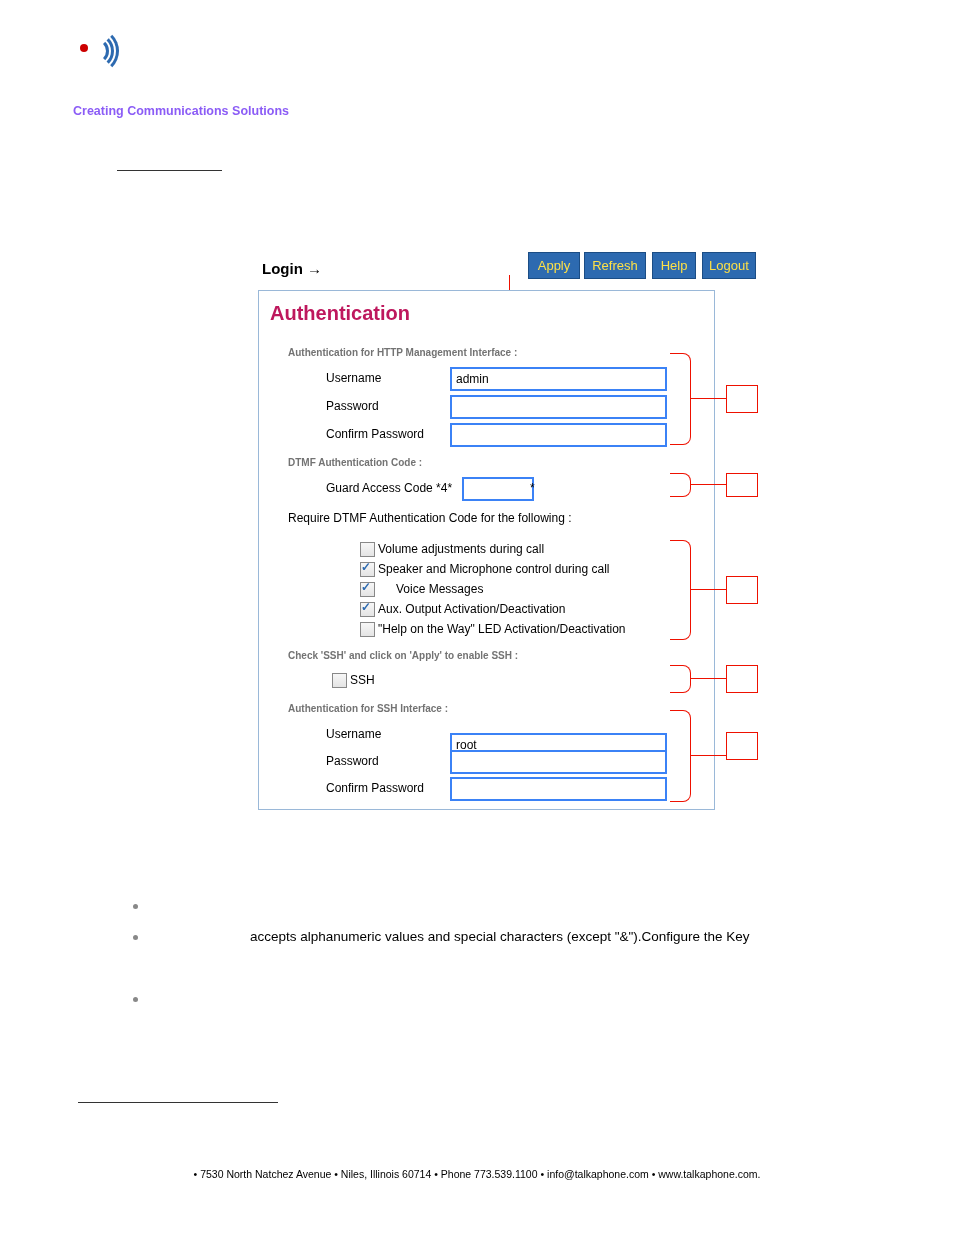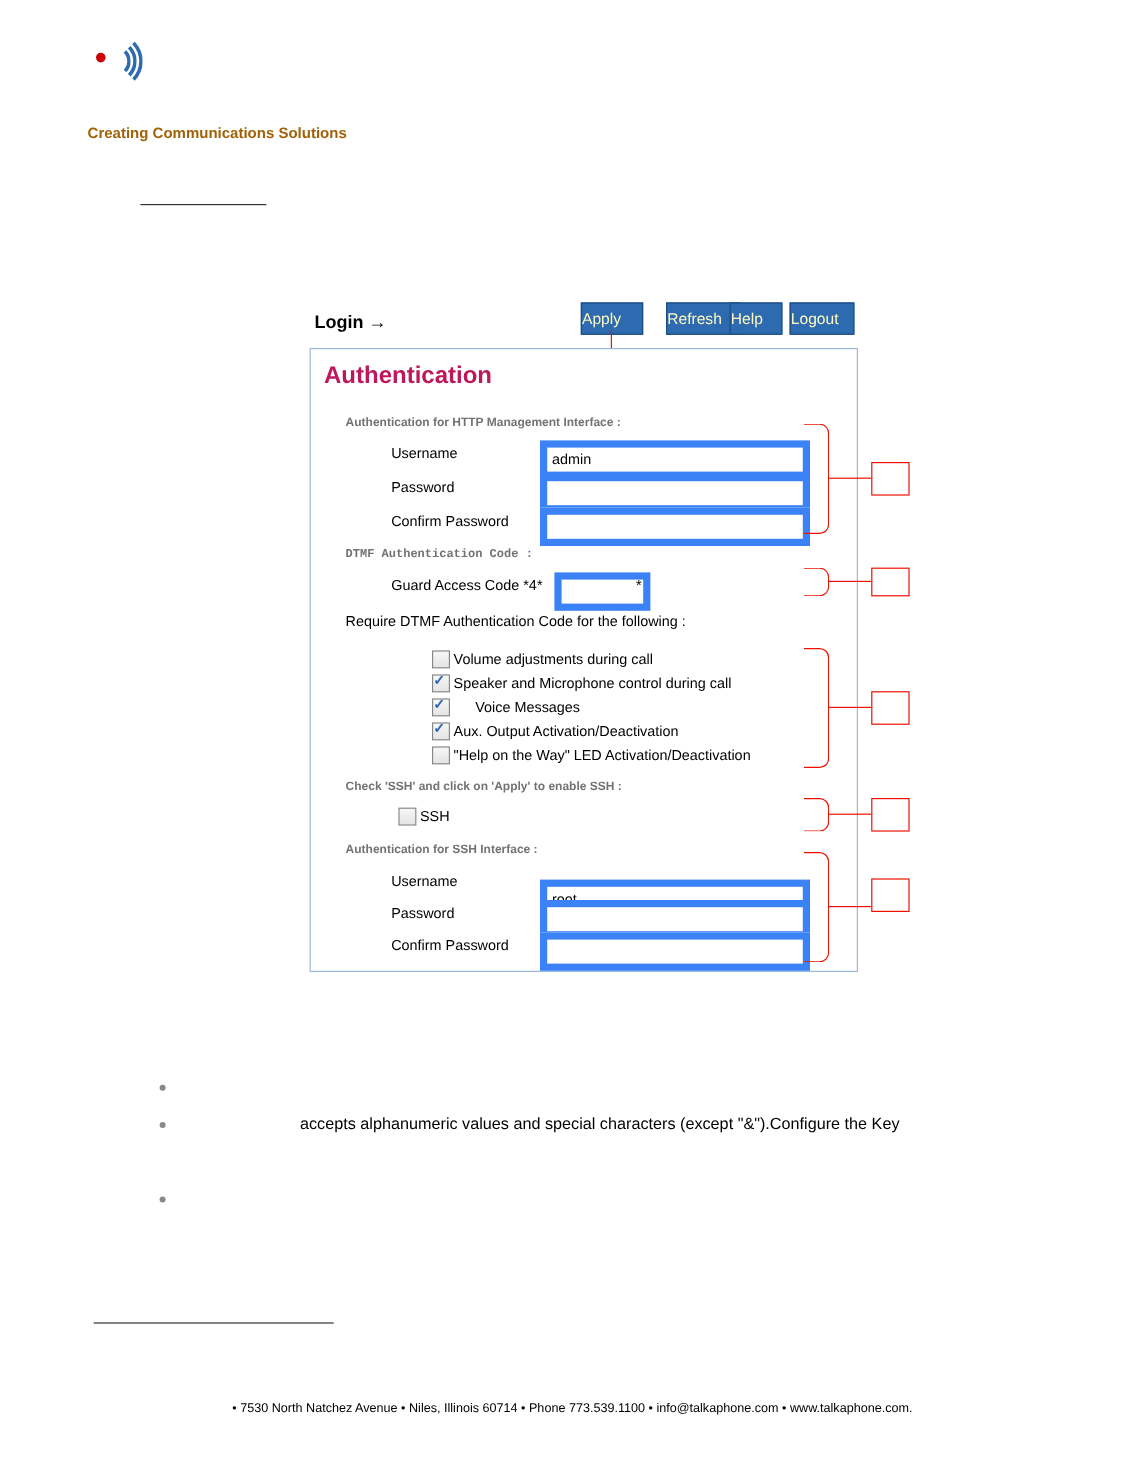--- a/index.html
+++ b/index.html
@@ -15,36 +15,36 @@
   .page { position: relative; width: 100%; height: 100%; }
   
   .logo { position: absolute; left: 75px; top: 30px; }
   .logo-arc { position: relative; width: 48px; height: 42px; }
   .arc { position: absolute; border: 3px solid #2d6ab0; border-radius: 50%; border-left-color: transparent; border-bottom-color: transparent; border-top-color: transparent; }
   .arc1 { width: 40px; height: 40px; left: -2px; top: -2px; }
   .arc2 { width: 30px; height: 30px; left: 3px; top: 3px; }
   .arc3 { width: 20px; height: 20px; left: 8px; top: 8px; }
   .dot { position: absolute; width: 8px; height: 8px; background: #c00; border-radius: 50%; left: 5px; top: 14px; }
   .logo-text { position: absolute; left: 73px; top: 70px; font-size: 30px; font-style: italic; font-weight: bold; color: #2d6ab0; letter-spacing: 0.5px; font-family: Georgia, serif; }
-  .logo-tagline { position: absolute; left: 73px; top: 104px; font-size: 12.5px; font-weight: bold; color: #a16207; }
+  .logo-tagline { position: absolute; left: 73px; top: 104px; font-size: 12.5px; font-weight: bold; color: #8b5cf6; }
   .short-rule { position: absolute; left: 117px; top: 170px; width: 105px; border-top: 1px solid #333; }
   
   .login-line { position: absolute; left: 262px; top: 260px; font-size: 15px; font-weight: bold; color: #000; }
   
-  .tb { position: absolute; top: 252px; color: #fef9c3; background: #2d6ab0; font-size: 13px; border: 1px solid #1b4d85; padding: 5px 0; }
+  .tb { position: absolute; top: 252px; color: #fde047; background: #2d6ab0; font-size: 13px; text-align: center; border: 1px solid #1b4d85; padding: 5px 0; margin-left: 44px; }
   .tb-apply { left: 484px; width: 50px; }
-  .tb-refresh { left: 555px; width: 60px; }
+  .tb-refresh { left: 540px; width: 60px; }
   .tb-help { left: 608px; width: 42px; }
   .tb-logout { left: 658px; width: 52px; }
   
   .panel { position: absolute; left: 258px; top: 290px; width: 455px; height: 518px; border: 1px solid #9ab8d8; background: #fff; }
   .panel-title { position: absolute; left: 270px; top: 302px; font-size: 20px; font-weight: bold; color: #be185d; }
   .sec-head { font-size: 10px; font-weight: bold; color: #737373; position: absolute; }
   .plain { font-size: 12px; color: #000; position: absolute; }
-  .inp { position: absolute; border: 6px solid #3b82f6; background: #fff; height: 18px; font-size: 12px; padding: 1px 4px; }
+  .inp { position: absolute; border: 2px solid #3b82f6; background: #fff; height: 18px; font-size: 12px; padding: 1px 4px; }
   .chk { position: absolute; width: 13px; height: 13px; border: 1px solid #888; background: linear-gradient(#f7f7f7,#e4e4e4); }
   .chk.checked::after { content: "✓"; position: absolute; left: 0px; top: -3px; font-size: 12px; color: #2d6ab0; font-weight: bold; }
   .red-box { position: absolute; border: 1px solid #e10; }
   .red-v { position: absolute; width: 0; border-left: 1px solid #e10; }
   .red-h { position: absolute; height: 0; border-top: 1px solid #e10; }
   .red-bracket { position: absolute; border: 1px solid #e10; border-left: none; border-radius: 0 8px 8px 0; }
   
   .bullet-dot { position: absolute; width: 5px; height: 5px; background: #888; border-radius: 50%; }
   .body-text { position: absolute; font-size: 13.5px; color: #000; }
   .long-rule { position: absolute; left: 78px; top: 1102px; width: 200px; border-top: 1px solid #333; }
@@ -83,21 +83,21 @@
 <input class="inp" style="left: 450px; top: 367px; width: 205px;" value="admin">
 <div class="plain" style="left:326px; top:399px;">Password</div>
 <input class="inp" style="left: 450px; top: 395px; width: 205px;" type="password">
 <div class="plain" style="left:326px; top:427px;">Confirm Password</div>
 <input class="inp" style="left: 450px; top: 423px; width: 205px;" type="password">
 
 <div class="red-bracket" style="left:670px; top:353px; width:20px; height:90px;"></div>
 <div class="red-h" style="left:690px; top:398px; width:36px;"></div>
 <div class="red-box" style="left:726px; top:385px; width:30px; height:26px;"></div>
 
-<div class="sec-head" style="left:288px; top:457px;font-family:Liberation Mono, monospace;">DTMF Authentication Code :</div>
+<div class="sec-head" style="left:288px; top:457px;">DTMF Authentication Code :</div>
 <div class="plain" style="left:326px; top:481px;">Guard Access Code  *4*</div>
 <input class="inp" style="left: 462px; top: 477px; width: 60px;">
 <div class="plain" style="left:530px; top:481px;">*</div>
 <div class="red-bracket" style="left:670px; top:473px; width:20px; height:22px;"></div>
 <div class="red-h" style="left:690px; top:484px; width:36px;"></div>
 <div class="red-box" style="left:726px; top:473px; width:30px; height:22px;"></div>
 
 <div class="plain" style="left:288px; top:511px;">Require DTMF Authentication Code for the following :</div>
 
 <div class="chk" style="left:360px; top:542px;"></div>

